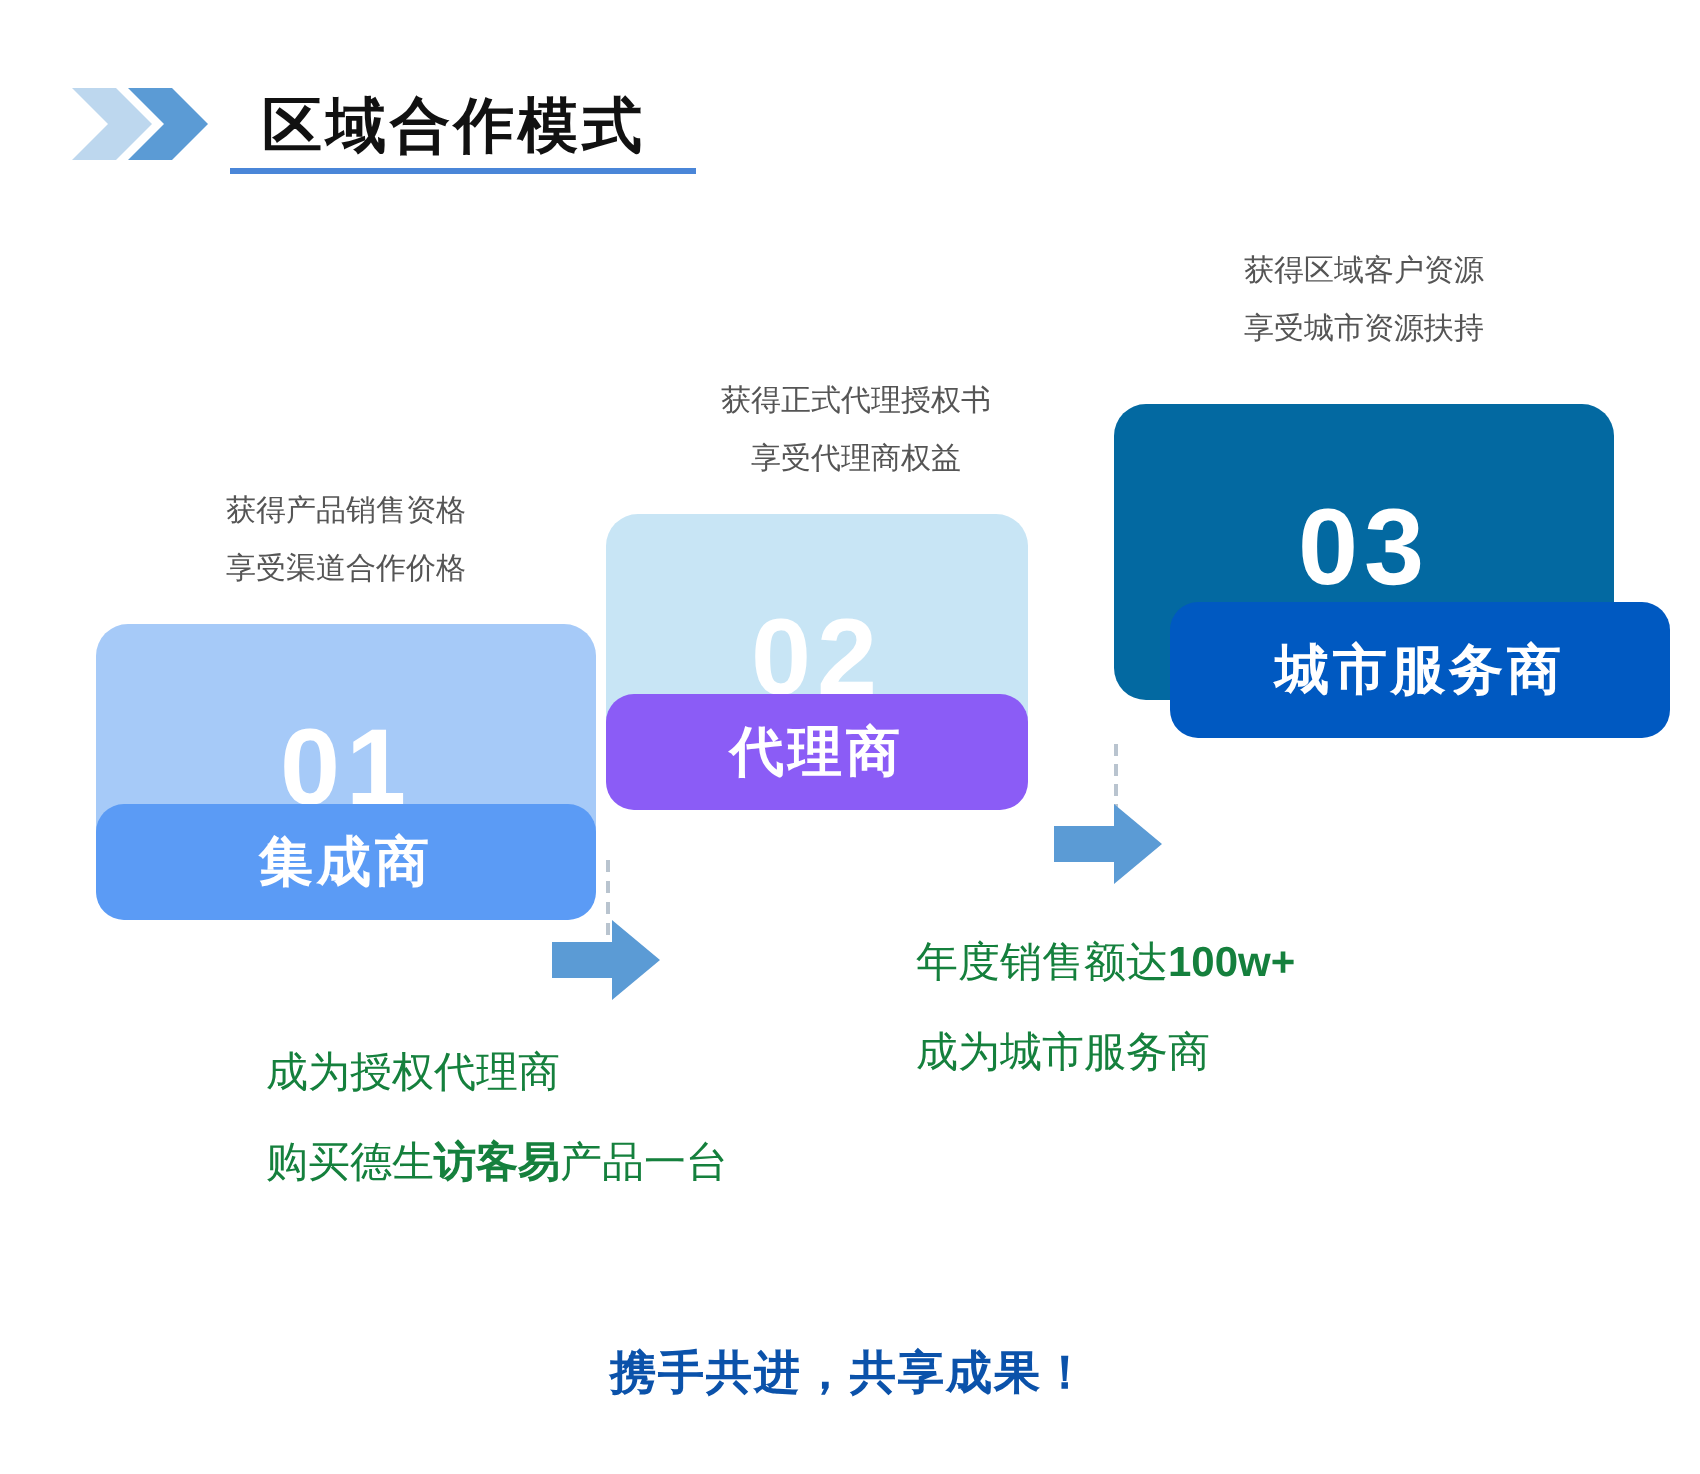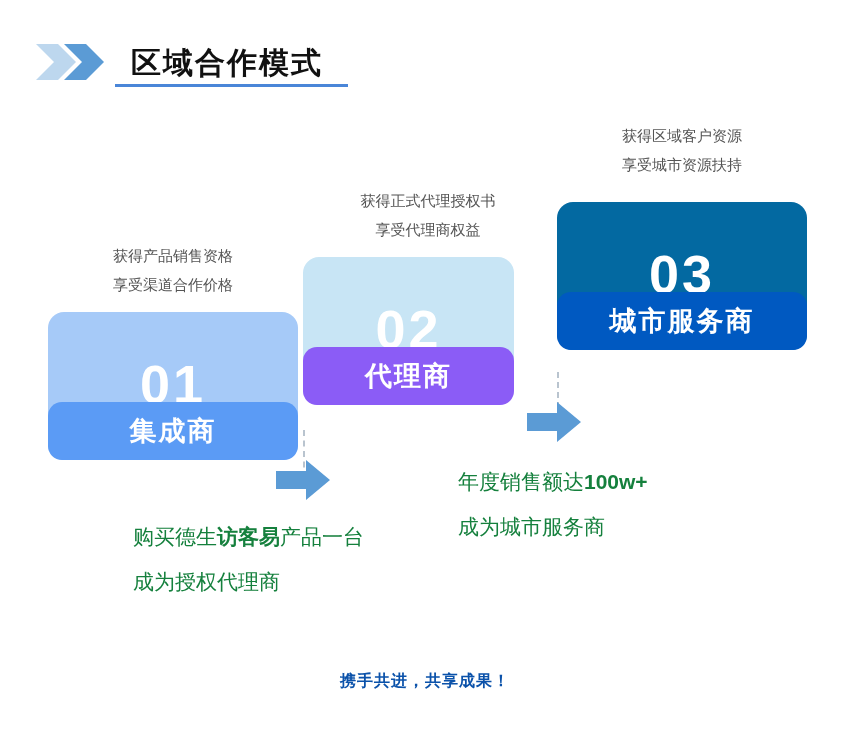--- a/index.html
+++ b/index.html
@@ -59,21 +59,21 @@
   #card02 { left:303px; top:257px; width:211px; height:148px; z-index:2; }
   #card02 .card-top { height:148px; background:#c8e5f5;
     border-radius:16px 16px 16px 16px; }
   #card02 .card-bar { top:90px; height:58px; background:#8b5cf6; }
   #card02 .card-num { color:#ffffff; }
 
   
   #card03 { left:557px; top:202px; width:250px; height:148px; z-index:1; }
   #card03 .card-top { height:148px; background:#0369a1;
     border-radius:16px 16px 16px 16px; }
-  #card03 .card-bar { top:90px; height:58px; background:#0059c1; }
+  #card03 .card-bar { top:99px; height:68px; background:#0059c1;margin-left:28px; }
 
   
   .caption {
     position:absolute; text-align:center;
     font-size:15px; color:#555555; line-height:29px;
     white-space:nowrap;
   }
   #cap01 { left:48px; top:241px; width:250px; }
   #cap02 { left:303px; top:186px; width:250px; }
   #cap03 { left:557px; top:121px; width:250px;text-align:center; }
@@ -97,21 +97,21 @@
     white-space:nowrap;
   }
   .req b { font-weight:bold; }
   #req1 { left:133px; top:514px; width:380px; }
   #req2 { left:458px; top:459px; width:330px; }
 
   
   #footer {
     position:absolute; left:0; top:671px; width:850px;
     text-align:center;
-    font-size:16px; font-weight:bold; color:#0b52aa;
+    font-size:23px; font-weight:bold; color:#0b52aa;
     letter-spacing:1px;
   }
 </style>
 </head>
 <body>
 
 <div id="header">
 
   <span id="chev-wrap">
     <svg width="72" height="40" viewBox="0 0 72 40" xmlns="http://www.w3.org/2000/svg">
@@ -175,22 +175,22 @@
   </svg>
 </span>
 
 <span class="block-arrow" id="arrow2">
   <svg width="54" height="40" viewBox="0 0 54 40" xmlns="http://www.w3.org/2000/svg">
     <polygon points="0,11 30,11 30,0 54,20 30,40 30,29 0,29" fill="#5b9bd5"></polygon>
   </svg>
 </span>
 
 <div class="req" id="req1">
+  <div>成为授权代理商</div>
   <div><span>购买德生</span><b>访客易</b><span>产品一台</span></div>
-  <div>成为授权代理商</div>
 </div>
 
 <div class="req" id="req2">
   <div><span>年度销售额达</span><b>100w+</b><span></span></div>
   <div>成为城市服务商</div>
 </div>
 
 <div id="footer">携手共进，共享成果！</div>
 
 </body></html>

